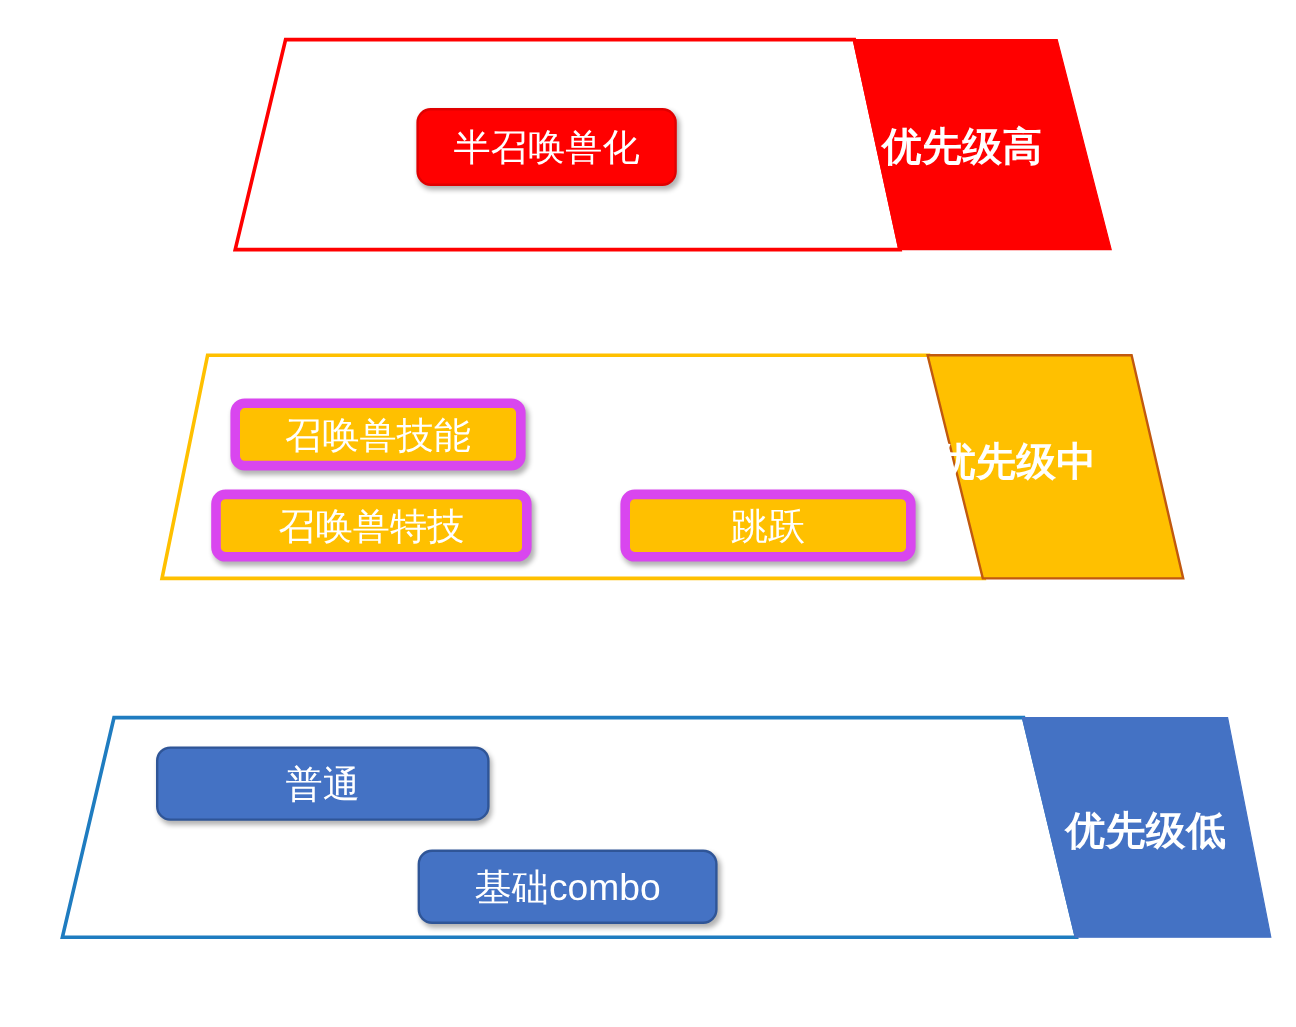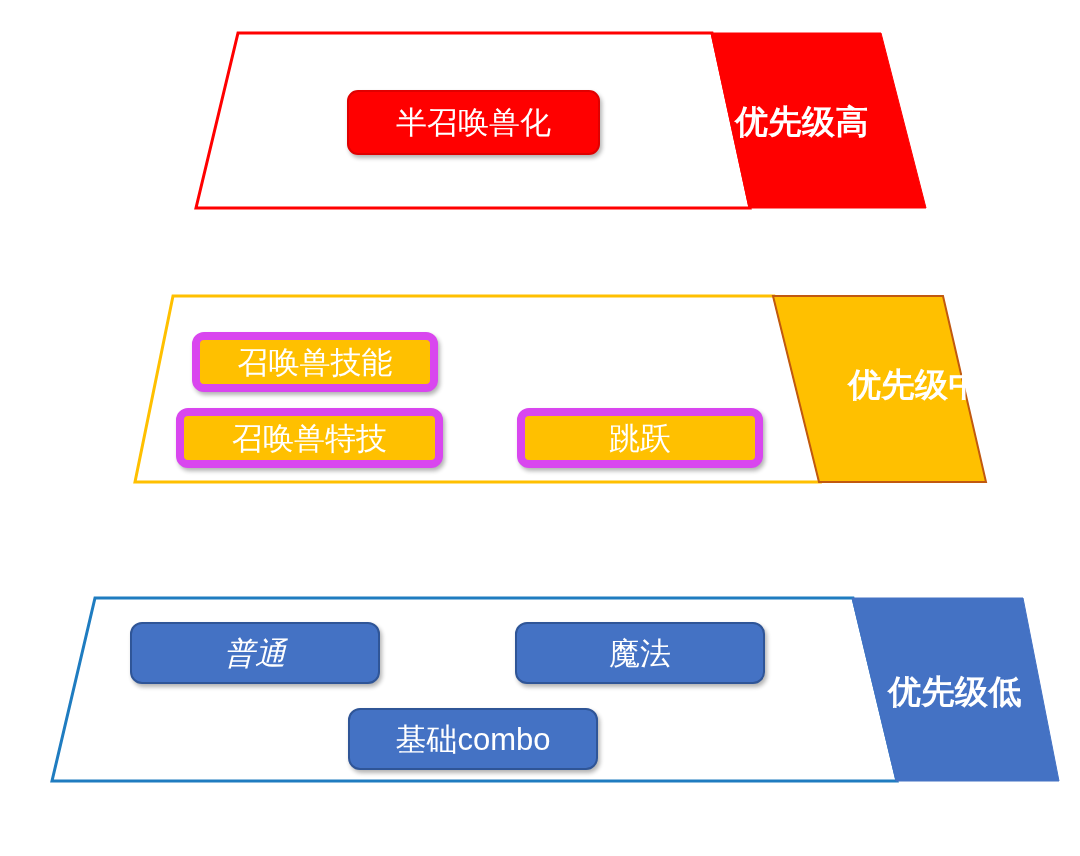--- a/index.html
+++ b/index.html
@@ -83,46 +83,45 @@
     <svg width="1080" height="856" viewBox="0 0 1080 856">
 
       <polygon points="238,33 712,33 750,208 196,208" fill="#FFFFFF" stroke="#FF0000" stroke-width="3"></polygon>
 
       <polygon points="711,33 881,33 926,208 749,208" fill="#FF0000" stroke="#FF0000" stroke-width="1"></polygon>
     </svg>
   </div>
 
   <div class="band-label" style="left:735px; top:105px; width:165px;">优先级高</div>
 
-  <div class="item red" style="left:347px; top:90px; width:253px; height:65px;border-radius:11px;">半召唤兽化</div>
+  <div class="item red" style="left:347px; top:90px; width:217px; height:65px;">半召唤兽化</div>
 
   <div class="tier">
     <svg width="1080" height="856" viewBox="0 0 1080 856">
       <polygon points="173,296 774,296 820,482 135,482" fill="#FFFFFF" stroke="#FFC000" stroke-width="3"></polygon>
       <polygon points="773,296 943,296 986,482 819,482" fill="#FFC000" stroke="#C1590F" stroke-width="2"></polygon>
     </svg>
   </div>
 
-  <div class="band-label" style="left:848px; top:368px; width:165px;">优先级中</div>
+  <div class="band-label" style="left:780px; top:368px; width:165px;">优先级中</div>
 
   <div class="item yellow" style="left:192px; top:332px; width:246px; height:60px;">召唤兽技能</div>
 
 
   <div class="item yellow" style="left:176px; top:408px; width:267px; height:60px;">召唤兽特技</div>
 
   <div class="item yellow" style="left:517px; top:408px; width:246px; height:60px;text-align:center;">跳跃</div>
 
   <div class="tier">
     <svg width="1080" height="856" viewBox="0 0 1080 856">
       <polygon points="95,598 853,598 897,781 52,781" fill="#FFFFFF" stroke="#1F7CC0" stroke-width="3"></polygon>
       <polygon points="852,598 1023,598 1059,781 896,781" fill="#4472C4" stroke="#4472C4" stroke-width="1"></polygon>
     </svg>
   </div>
 
   <div class="band-label" style="left:888px; top:675px; width:165px;">优先级低</div>
 
-  <div class="item blue" style="left:130px; top:622px; width:250px; height:62px;font-style:italic;">普通</div>
+  <div class="item blue" style="left:130px; top:622px; width:278px; height:62px;">普通</div>
 
-  <div class="item blue" style="left:515px; top:622px; width:250px; height:62px;">魔法</div>
 
   <div class="item blue" style="left:348px; top:708px; width:250px; height:62px;">基础combo</div>
 
 </div>
 
 </body></html>

